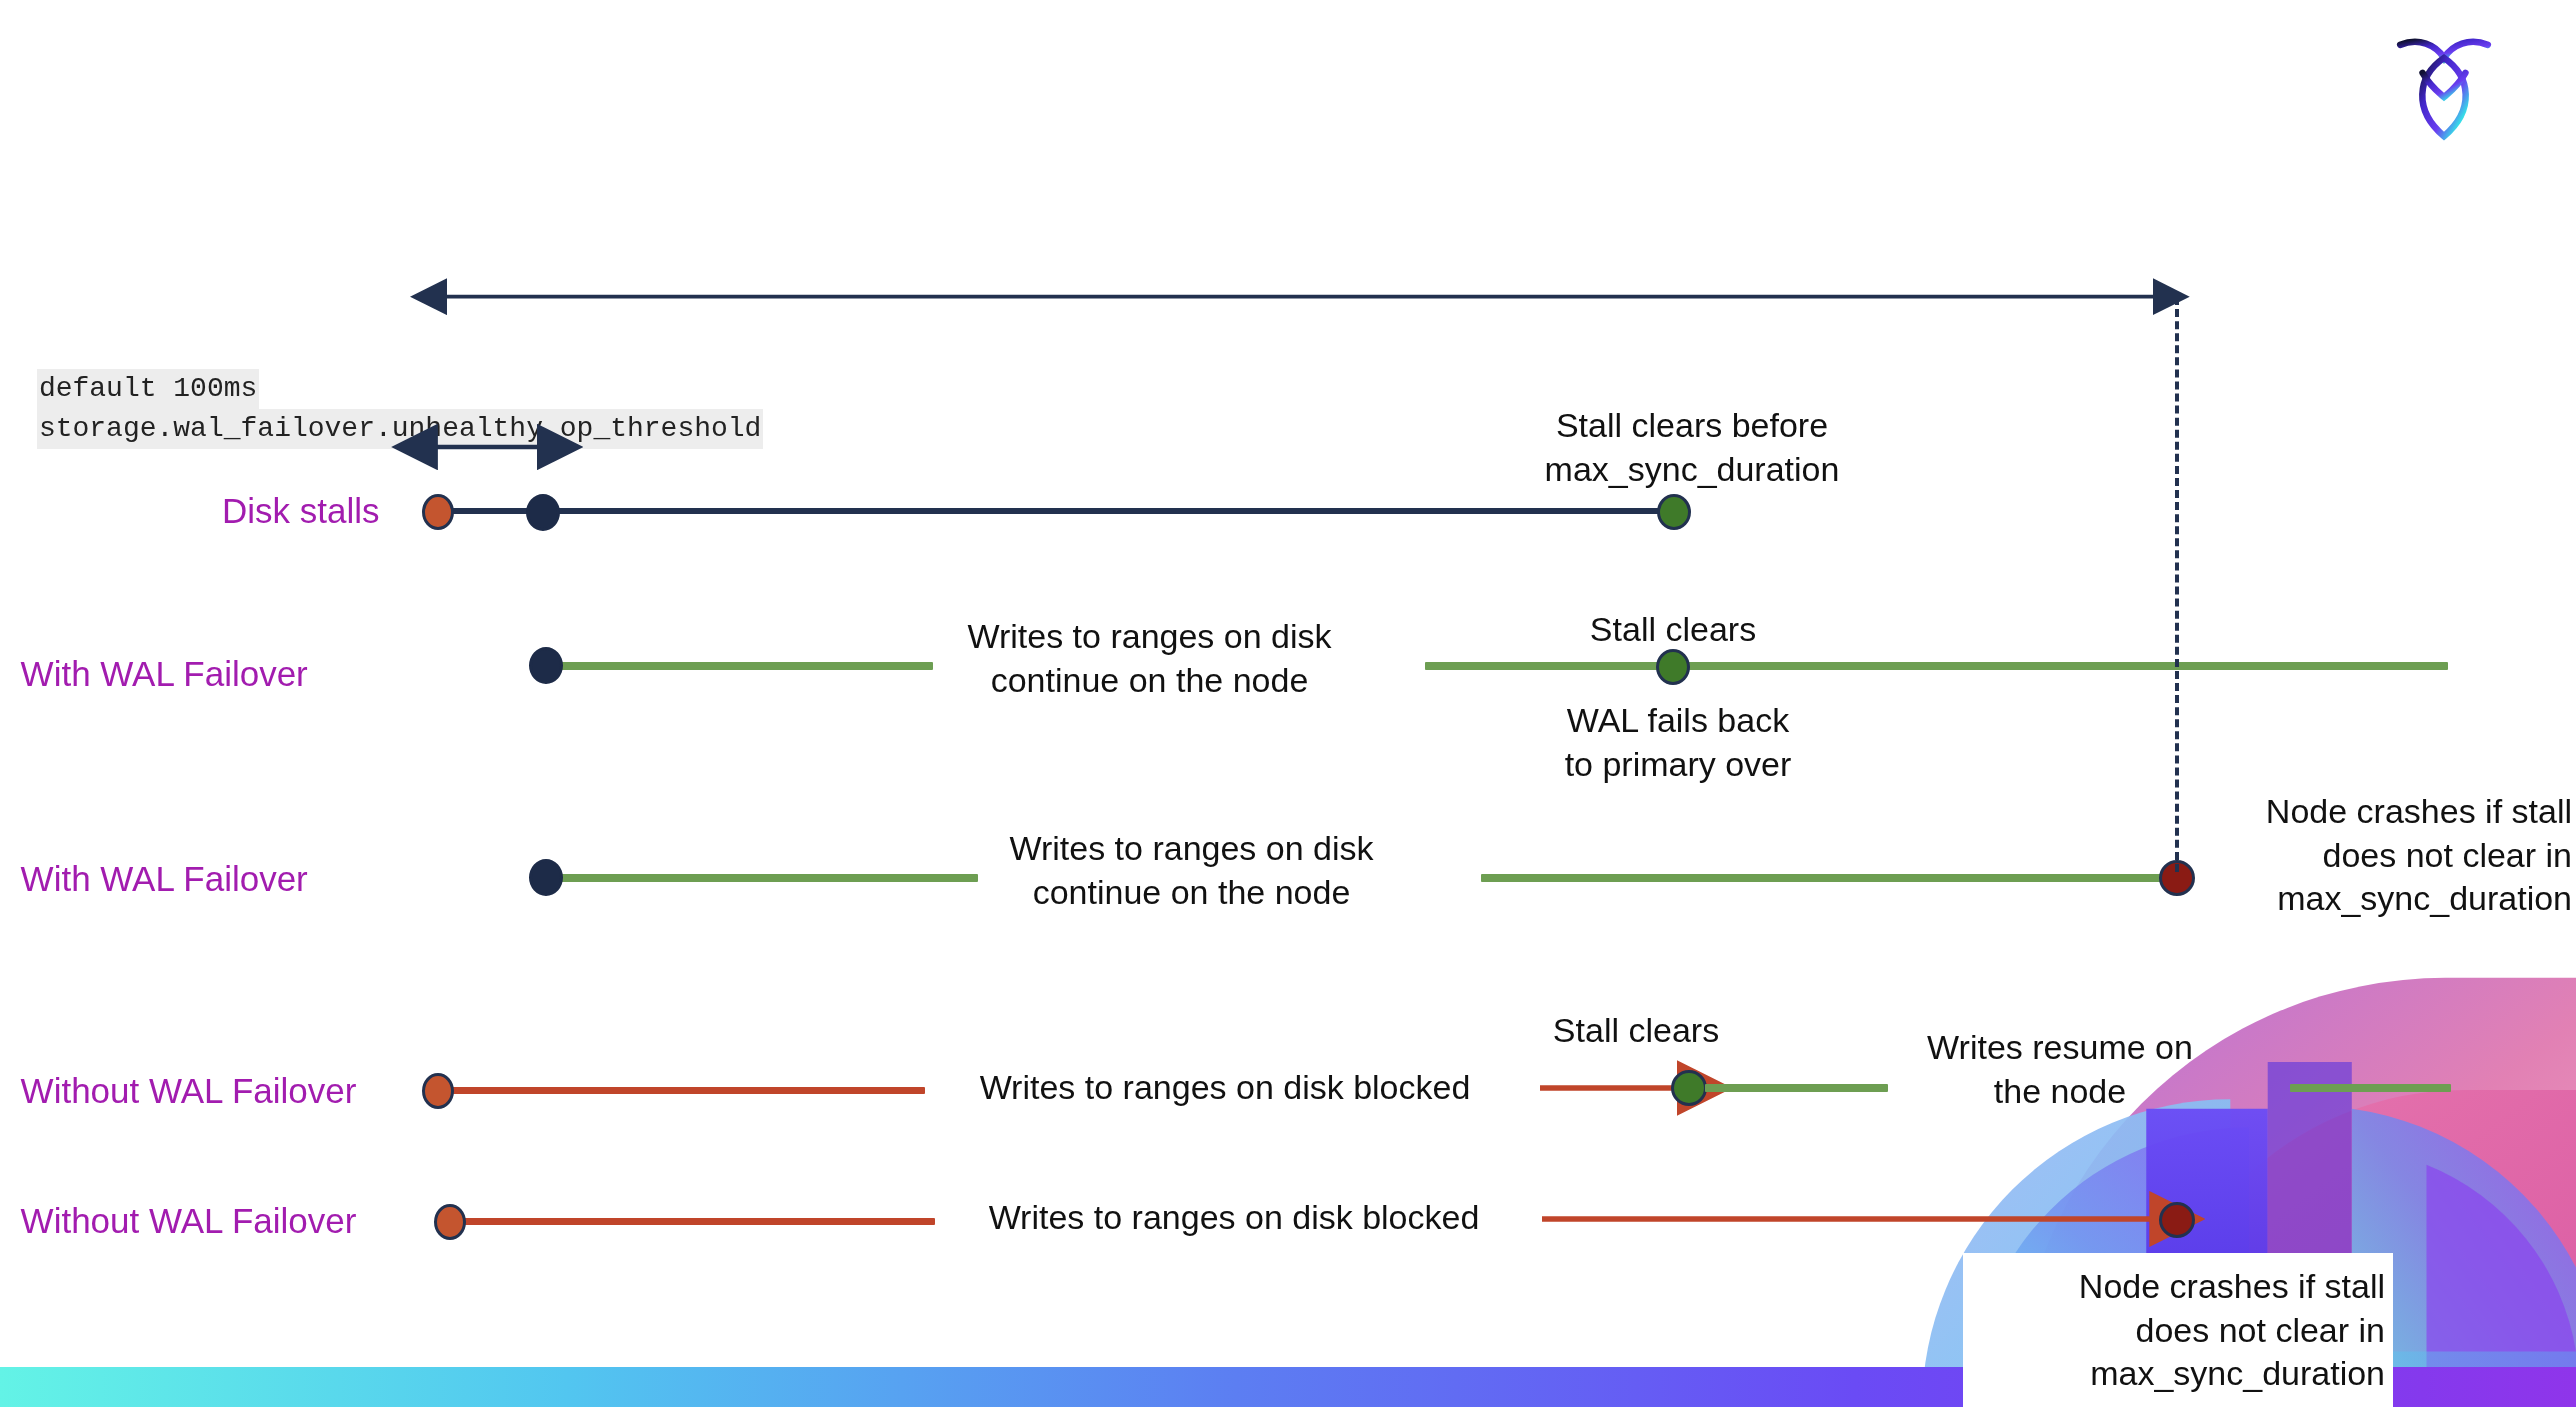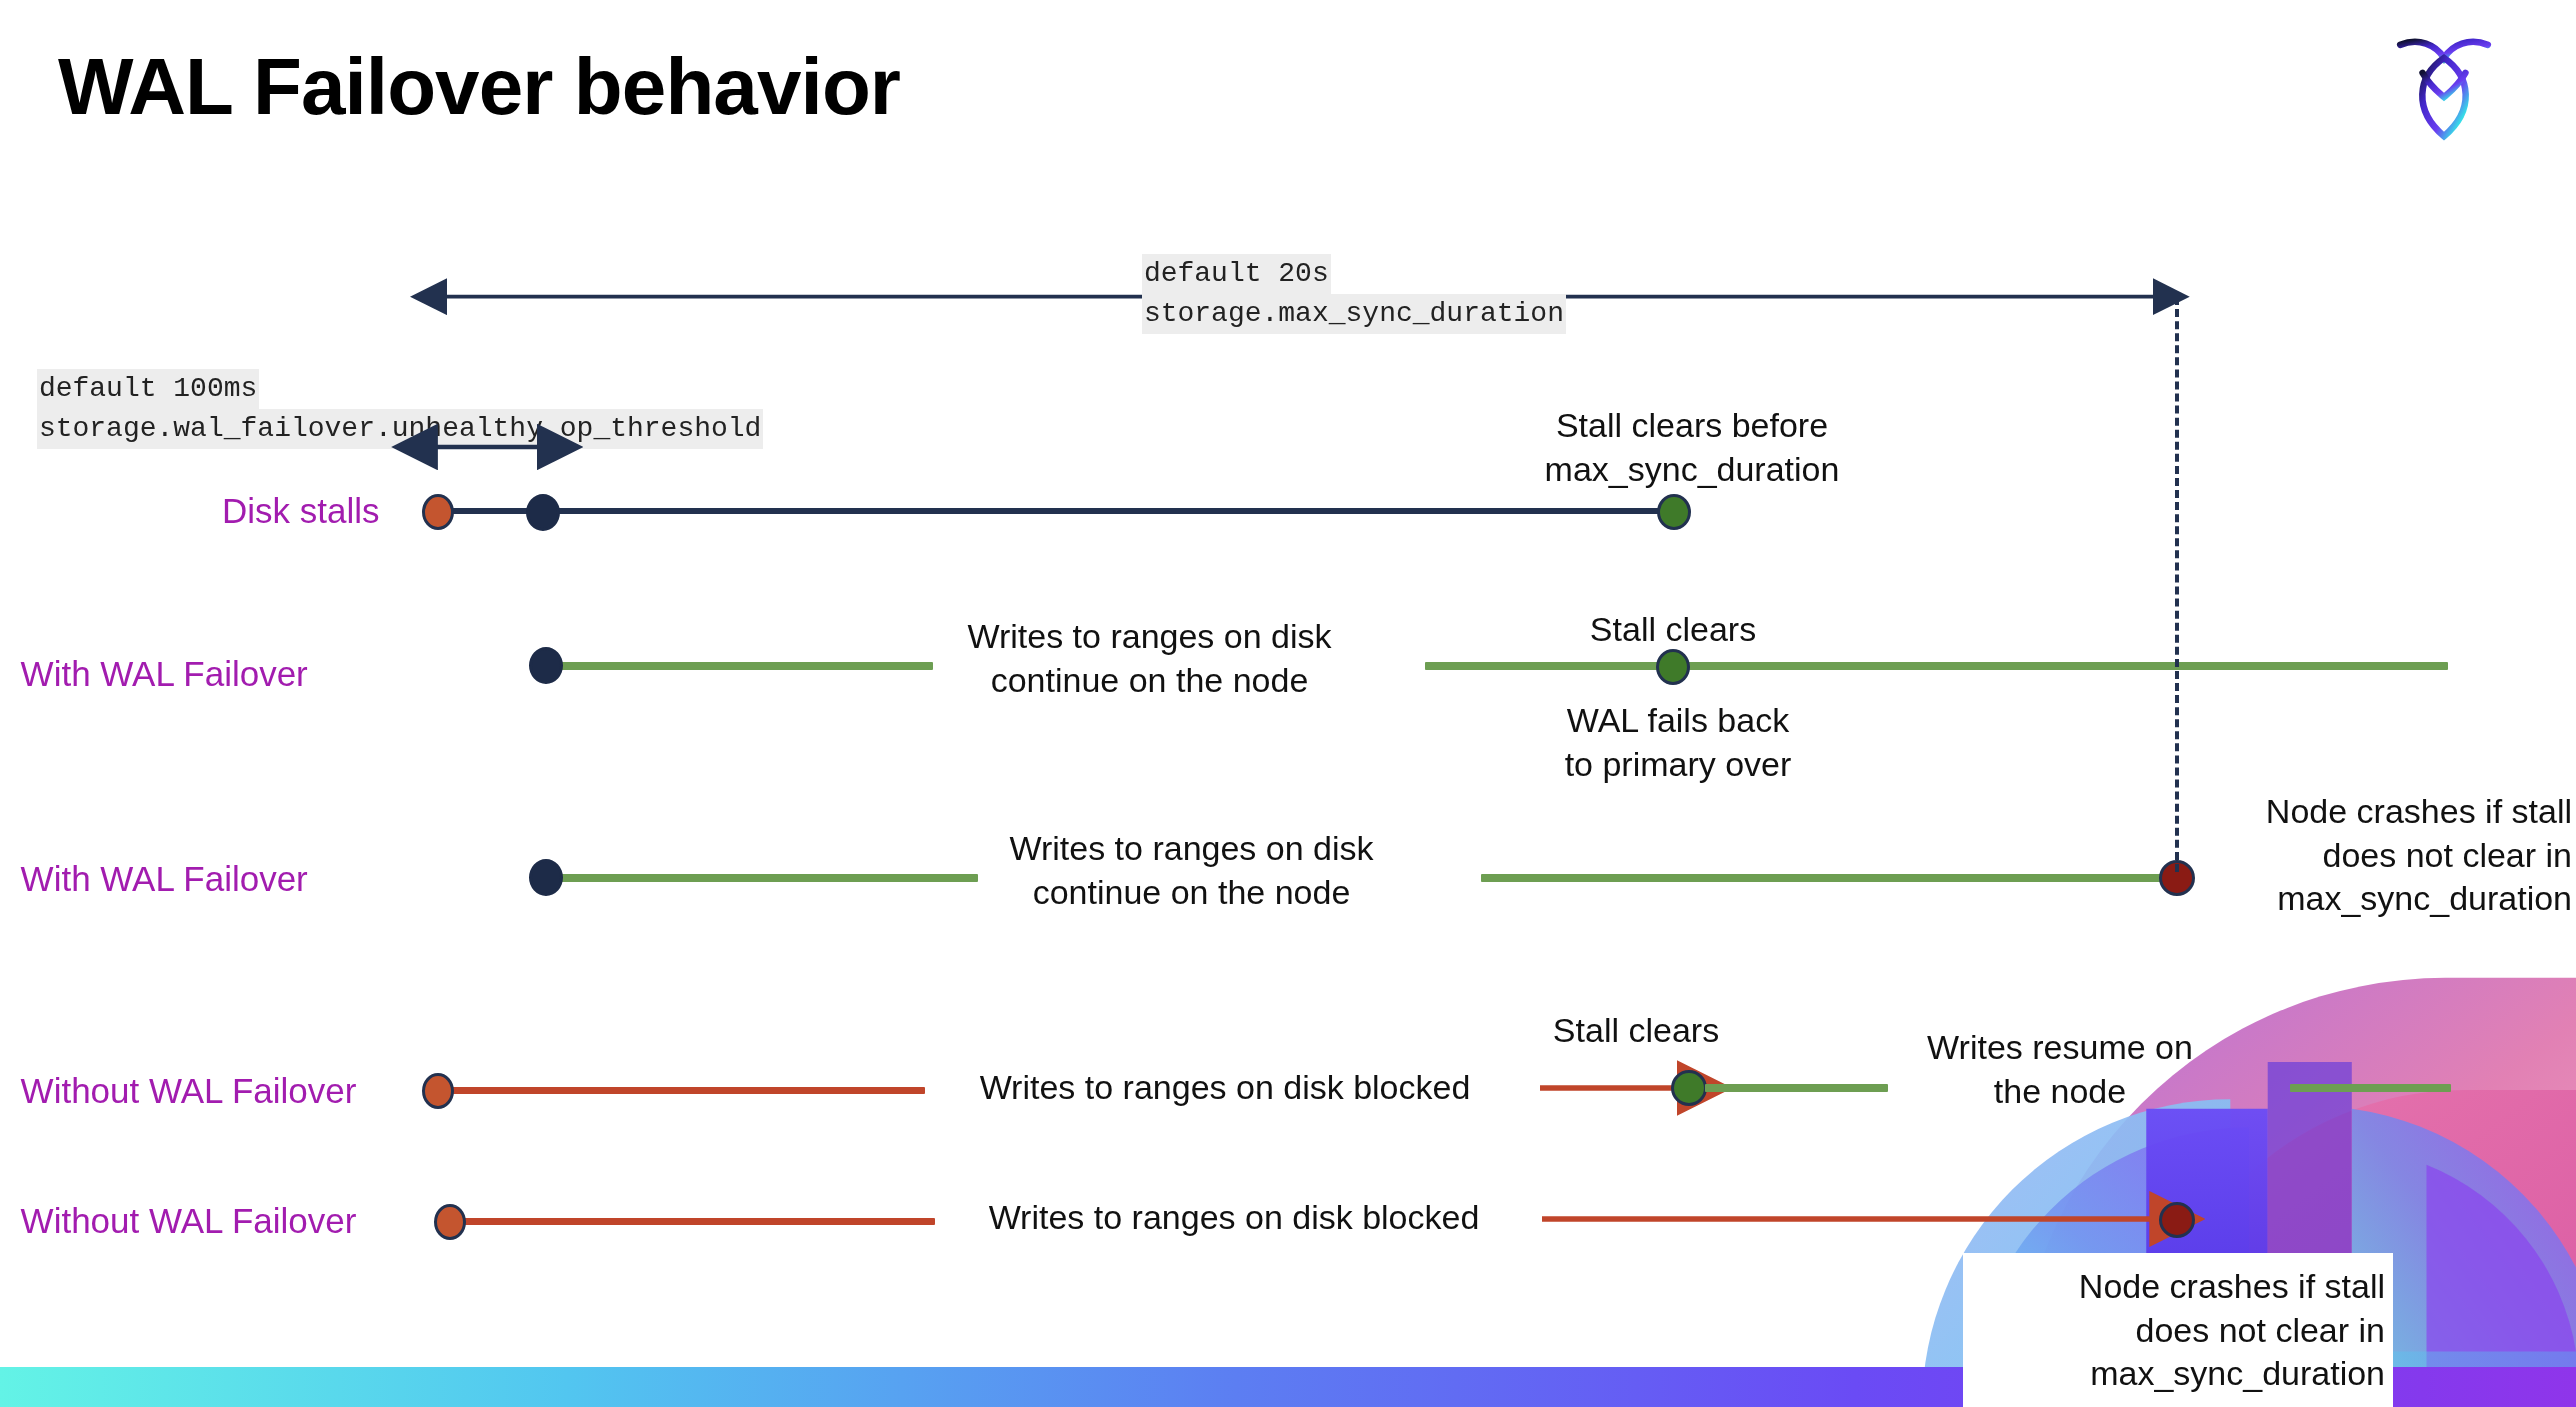--- a/index.html
+++ b/index.html
@@ -115,38 +115,33 @@
           <stop offset="100%" stop-color="#1a1a5a"></stop>
         </linearGradient>
       </defs>
       <path d="M12 22 C 32 14, 50 22, 59 36 C 68 22, 86 14, 106 22" fill="none" stroke="url(#lg)" stroke-width="7" stroke-linecap="round"></path>
       <path d="M59 36 C 30 56, 26 92, 59 120 C 92 92, 88 56, 59 36 Z" fill="none" stroke="url(#lg)" stroke-width="7"></path>
       <path d="M36 52 C 44 66, 52 72, 59 78 C 66 72, 74 66, 82 52" fill="none" stroke="url(#lg)" stroke-width="7" stroke-linecap="round"></path>
       <path d="M59 78 L59 120" fill="none" stroke="url(#lg)" stroke-width="7" stroke-linecap="round"></path>
     </svg>
   </div>
 
-  <div class="title">WAL Failover behavior</div>
 
   <svg class="arrow" style="left:421px;top:280px;" width="1767" height="37" viewBox="0 0 1890 40">
     <defs>
       <marker id="mL" markerWidth="10" markerHeight="10" refX="9" refY="5" orient="auto" markerUnits="strokeWidth">
         <path d="M10,0 L10,10 L0,5 Z" fill="#22314f"></path>
       </marker>
       <marker id="mR" markerWidth="10" markerHeight="10" refX="1" refY="5" orient="auto" markerUnits="strokeWidth">
         <path d="M0,0 L0,10 L10,5 Z" fill="#22314f"></path>
       </marker>
     </defs>
     <line x1="14" y1="18" x2="1866" y2="18" stroke="#22314f" stroke-width="4" marker-start="url(#mL)" marker-end="url(#mR)"></line>
   </svg>
 
-  <div class="code-block" style="left:1142px;top:254px;">
-    <span>default 20s</span><br>
-    <span>storage.max_sync_duration</span>
-  </div>
 
   <div class="code-block" style="left:37px;top:349px;margin-top:20px;">
     <span>default 100ms</span><br>
     <span>storage.wal_failover.unhealthy_op_threshold</span>
   </div>
 
   <svg class="arrow" style="left:422px;top:430px;" width="140" height="34" viewBox="0 0 150 36">
     <line x1="12" y1="18" x2="128" y2="18" stroke="#22314f" stroke-width="5" marker-start="url(#mL)" marker-end="url(#mR)"></line>
   </svg>
 

